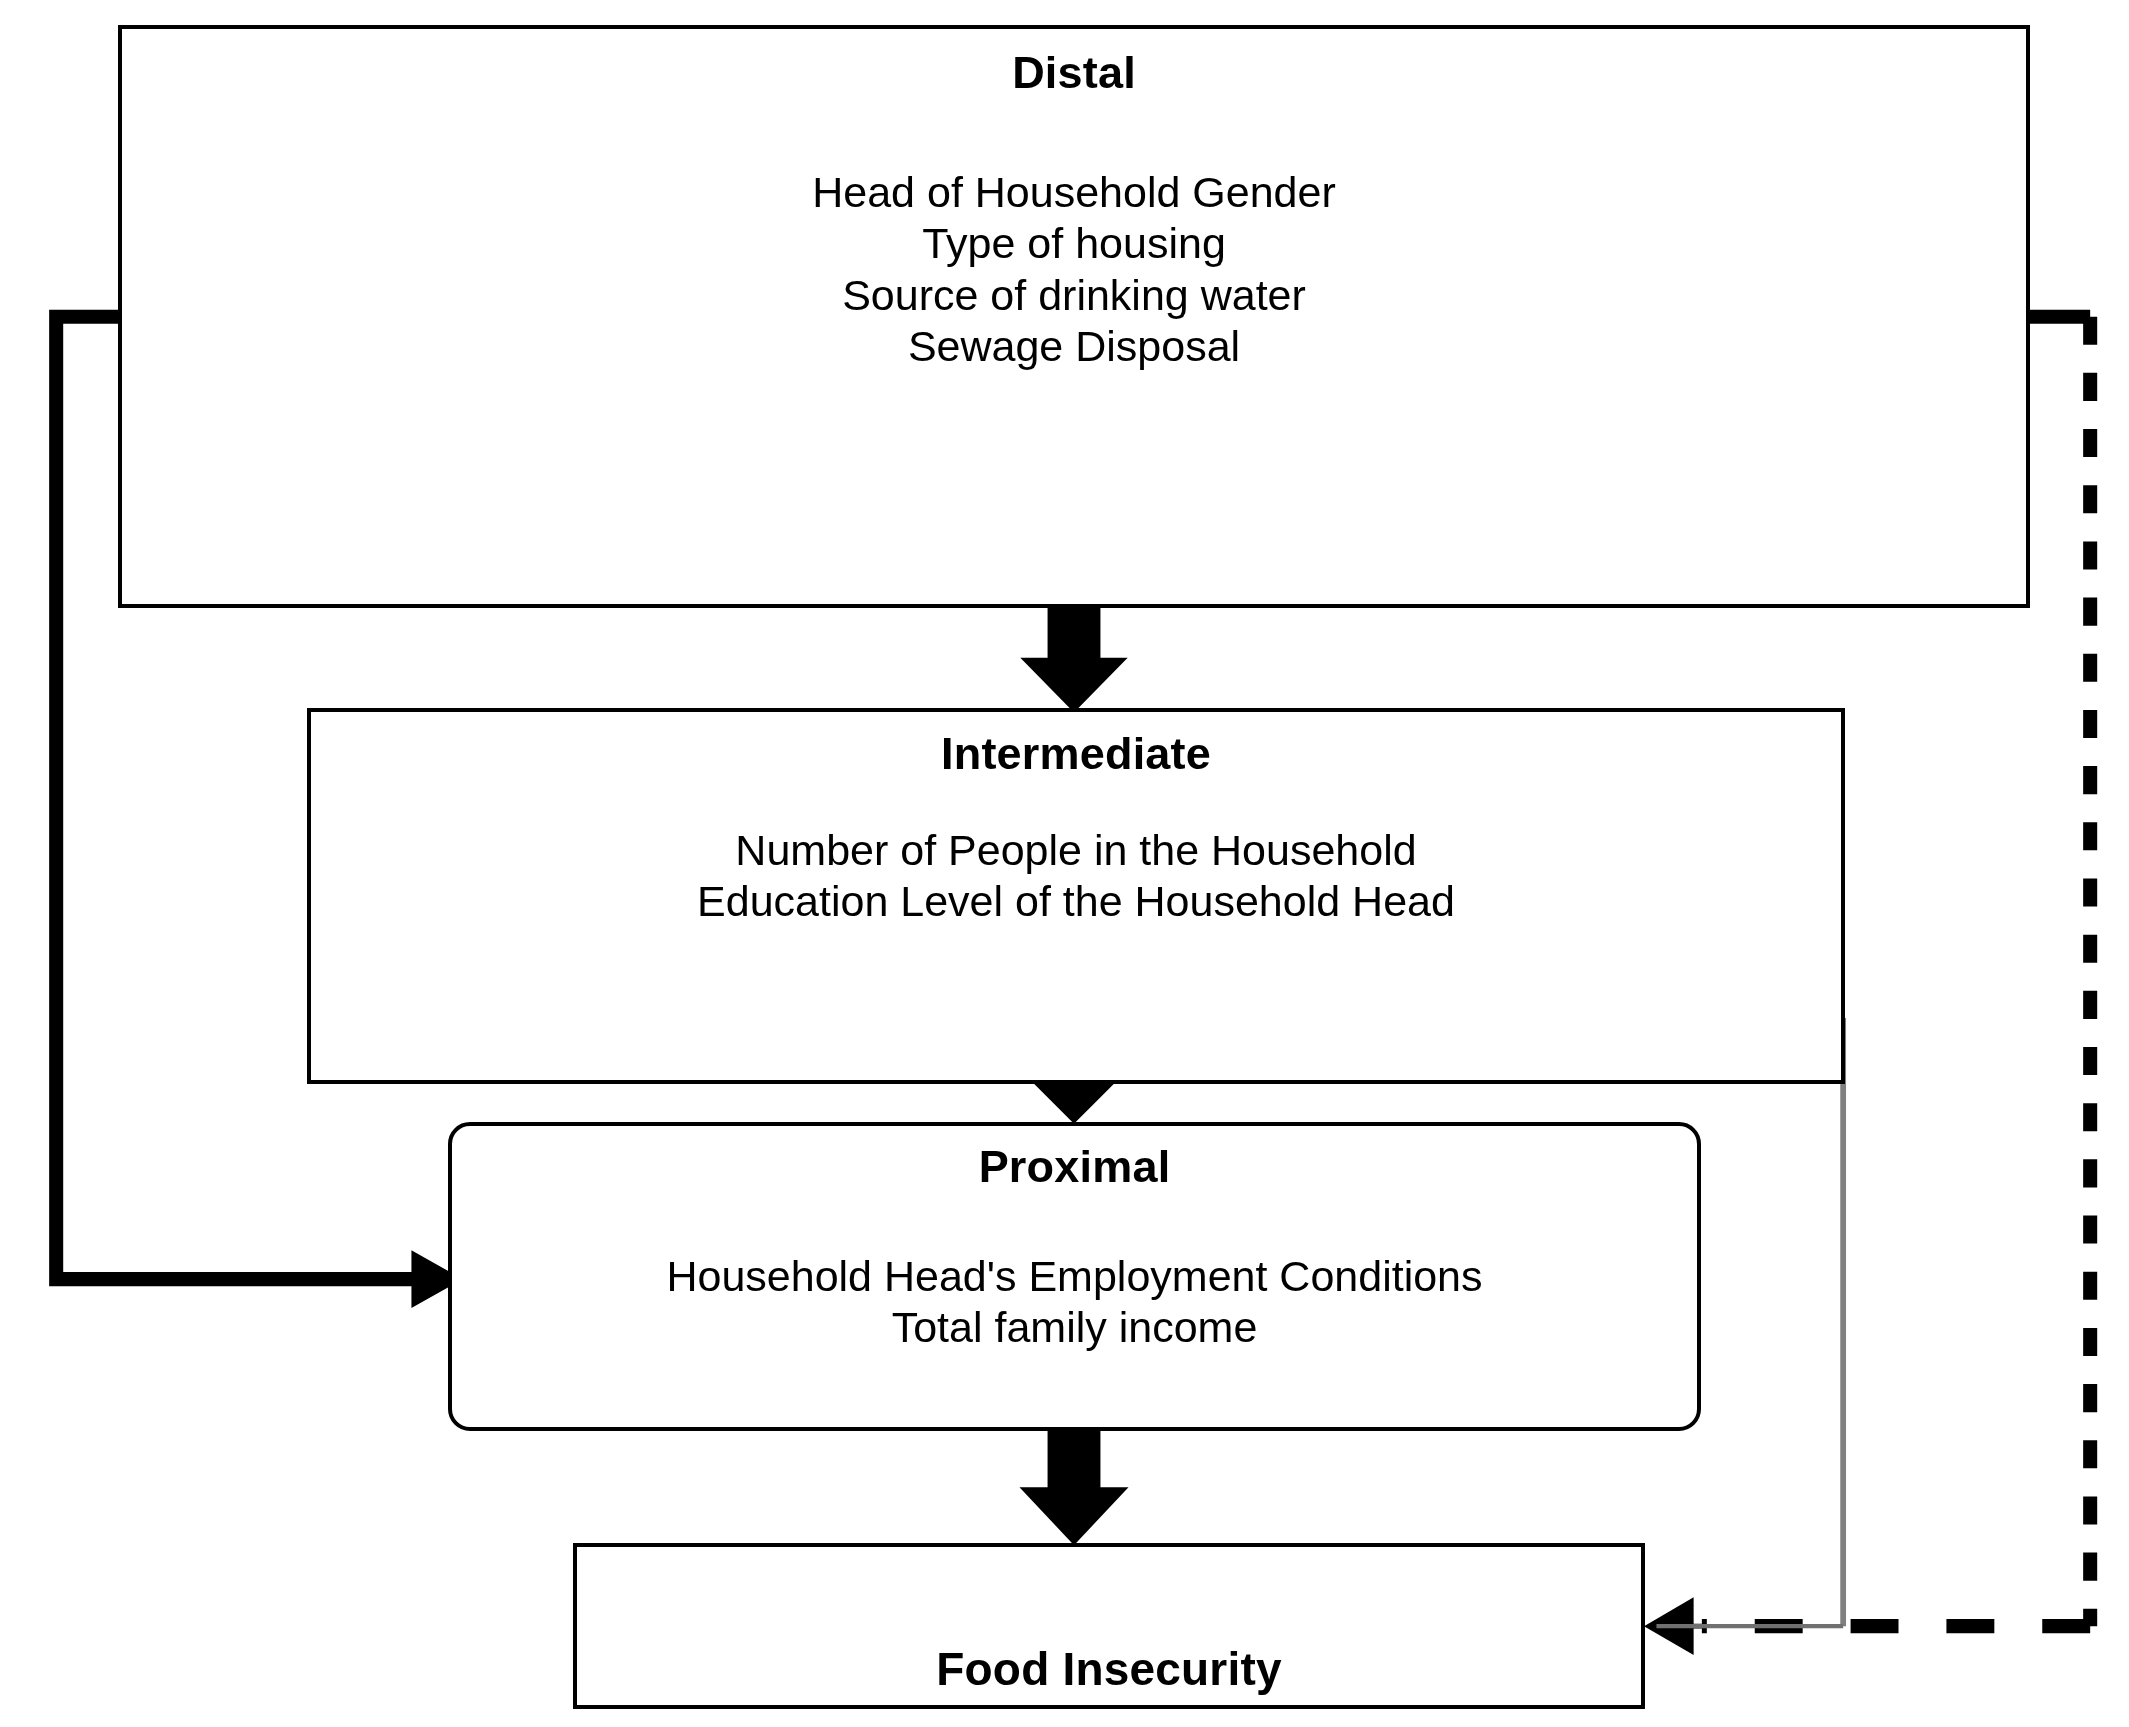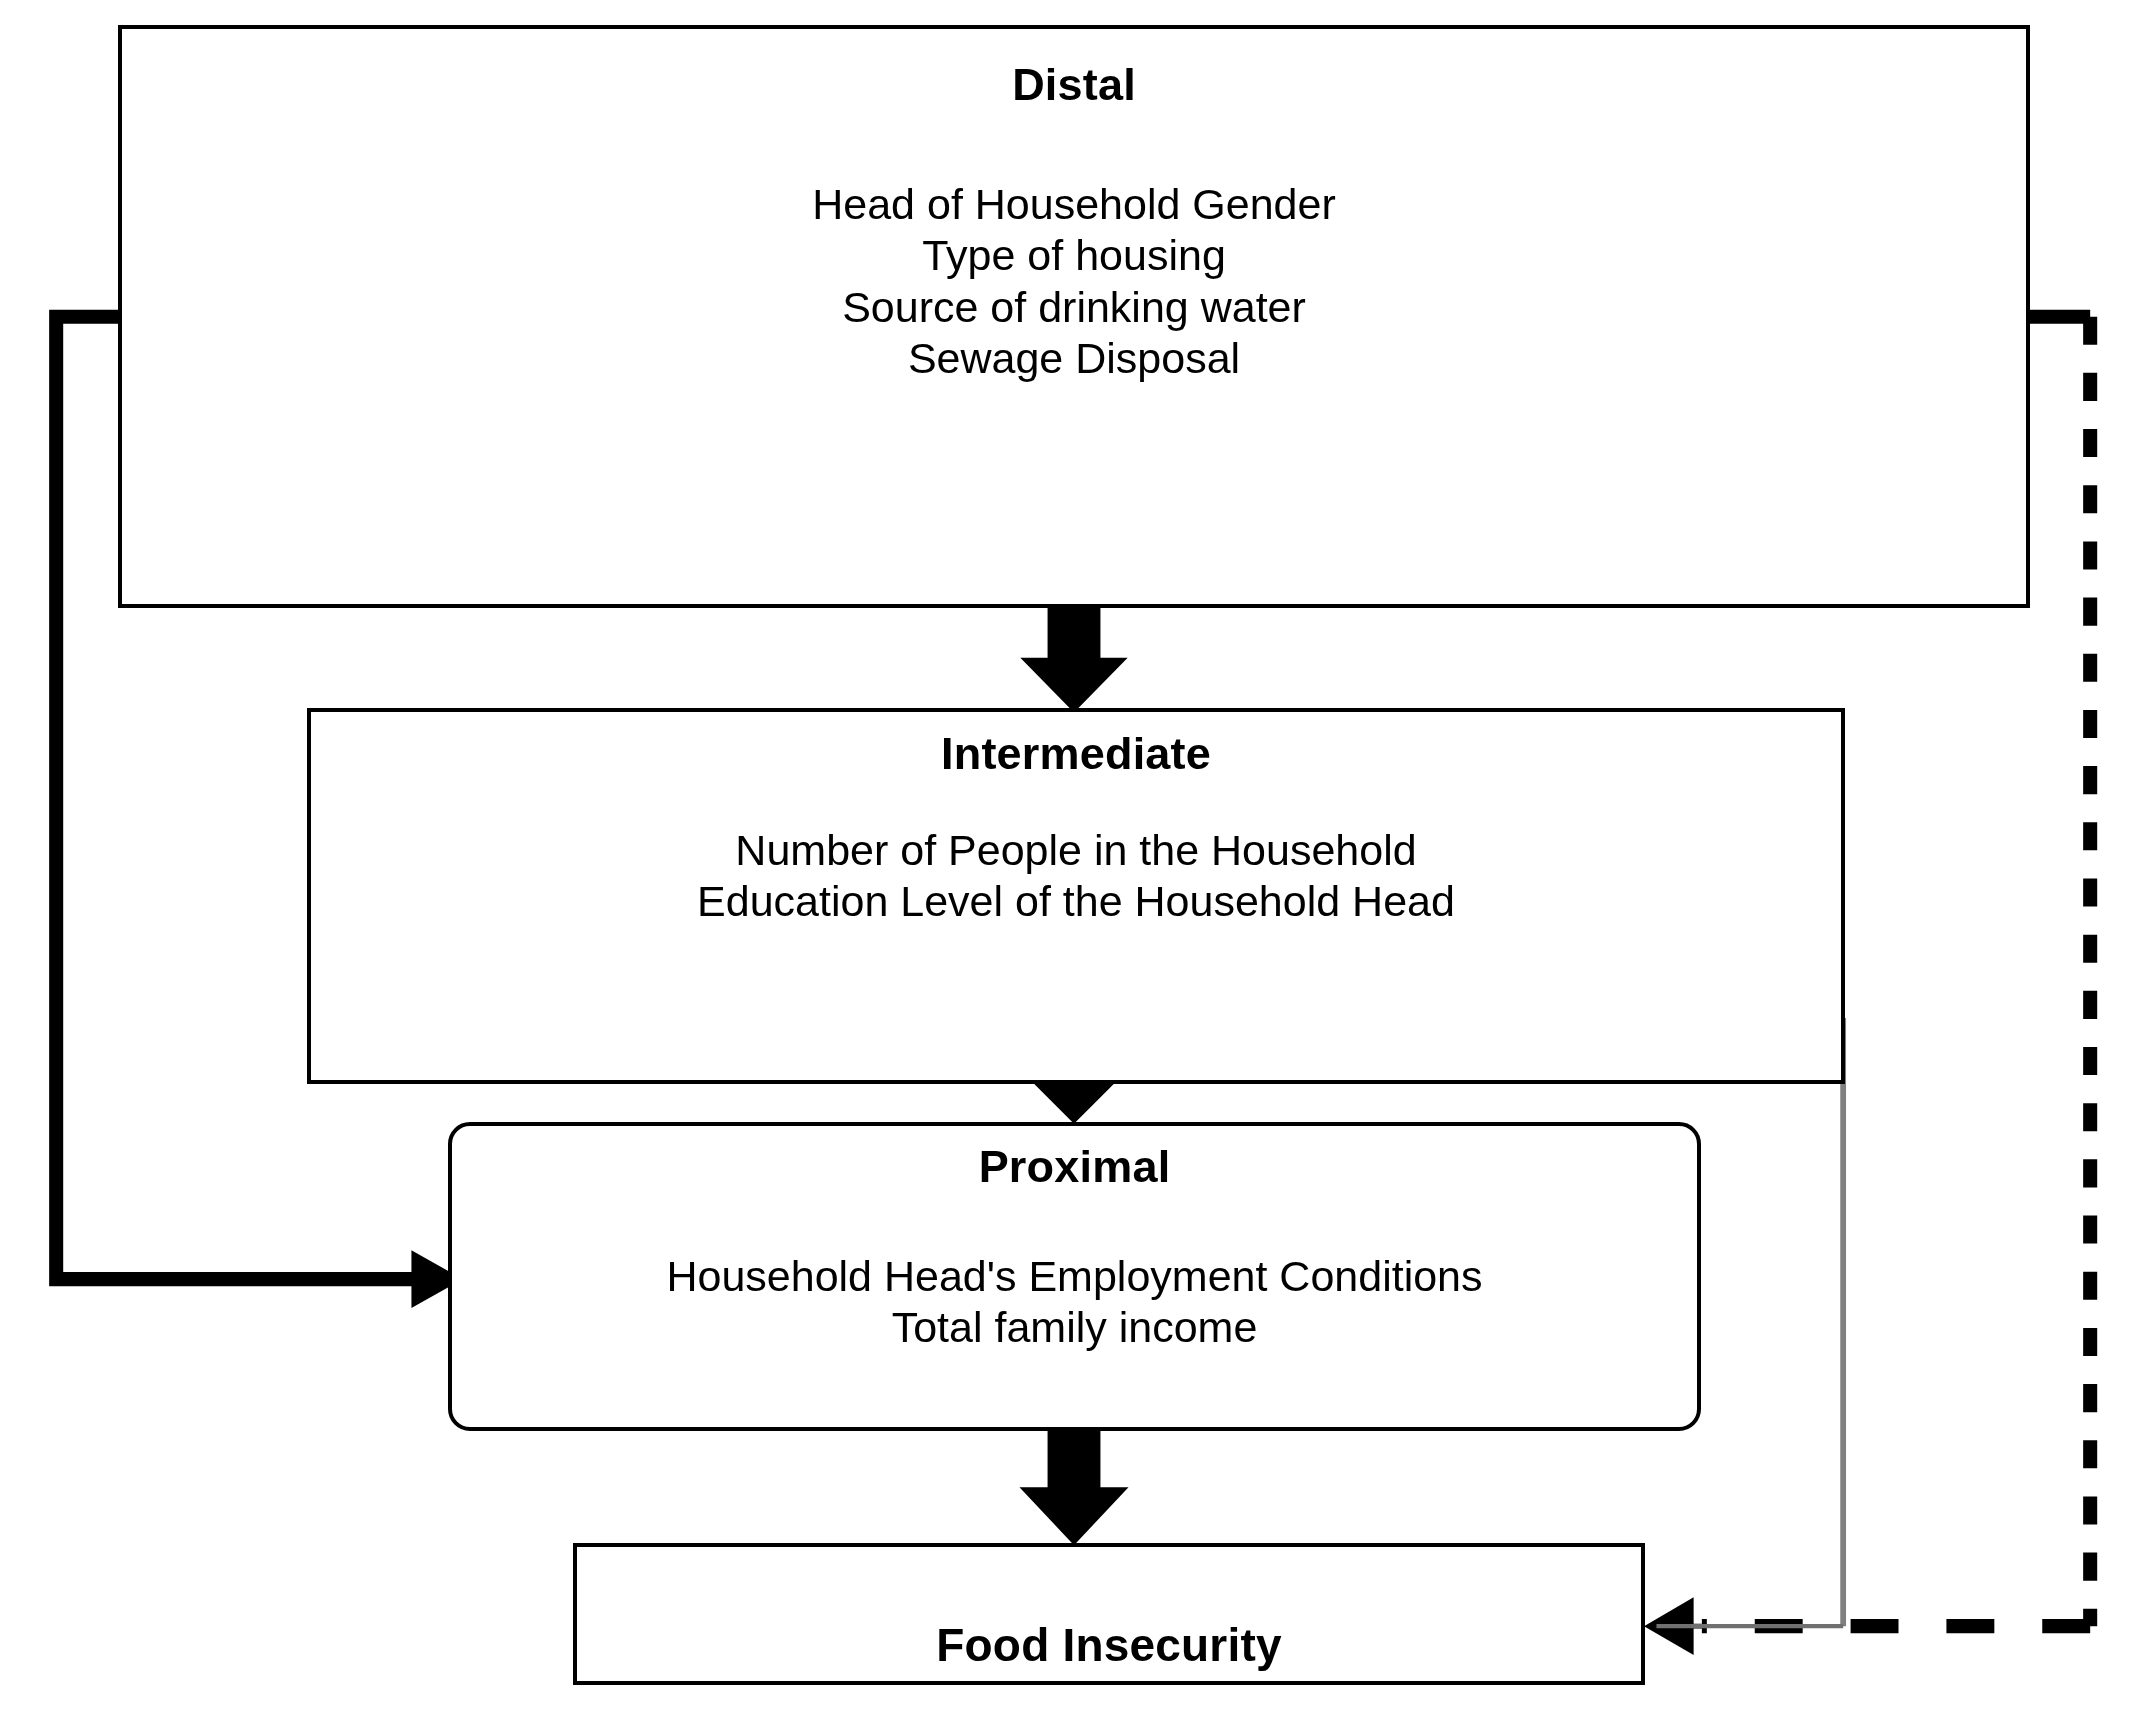--- a/index.html
+++ b/index.html
@@ -51,21 +51,21 @@
   .node-items div {
     white-space: nowrap;
   }
 
   
   #box-distal {
     left: 118px;
     top: 25px;
     width: 1912px;
     height: 583px;
-    padding-top: 32px;
+    padding-top: 20px;
   }
   #box-distal .node-items { margin-top: 71px; }
 
   
   #box-intermediate {
     left: 307px;
     top: 708px;
     width: 1538px;
     height: 376px;
     padding-top: 18px;
@@ -81,21 +81,21 @@
     padding-top: 16.5px;
     border-radius: 22px;
   }
   #box-proximal .node-items { margin-top: 61px; }
 
   
   #box-outcome {
     left: 573px;
     top: 1543px;
     width: 1072px;
-    height: 142px;
+    height: 166px;
     justify-content: flex-end;
     padding-bottom: 11.6px;
   }
   #box-outcome .node-title { font-size: 46px; }
 </style>
 </head>
 <body>
 
 <div id="canvas">
 

